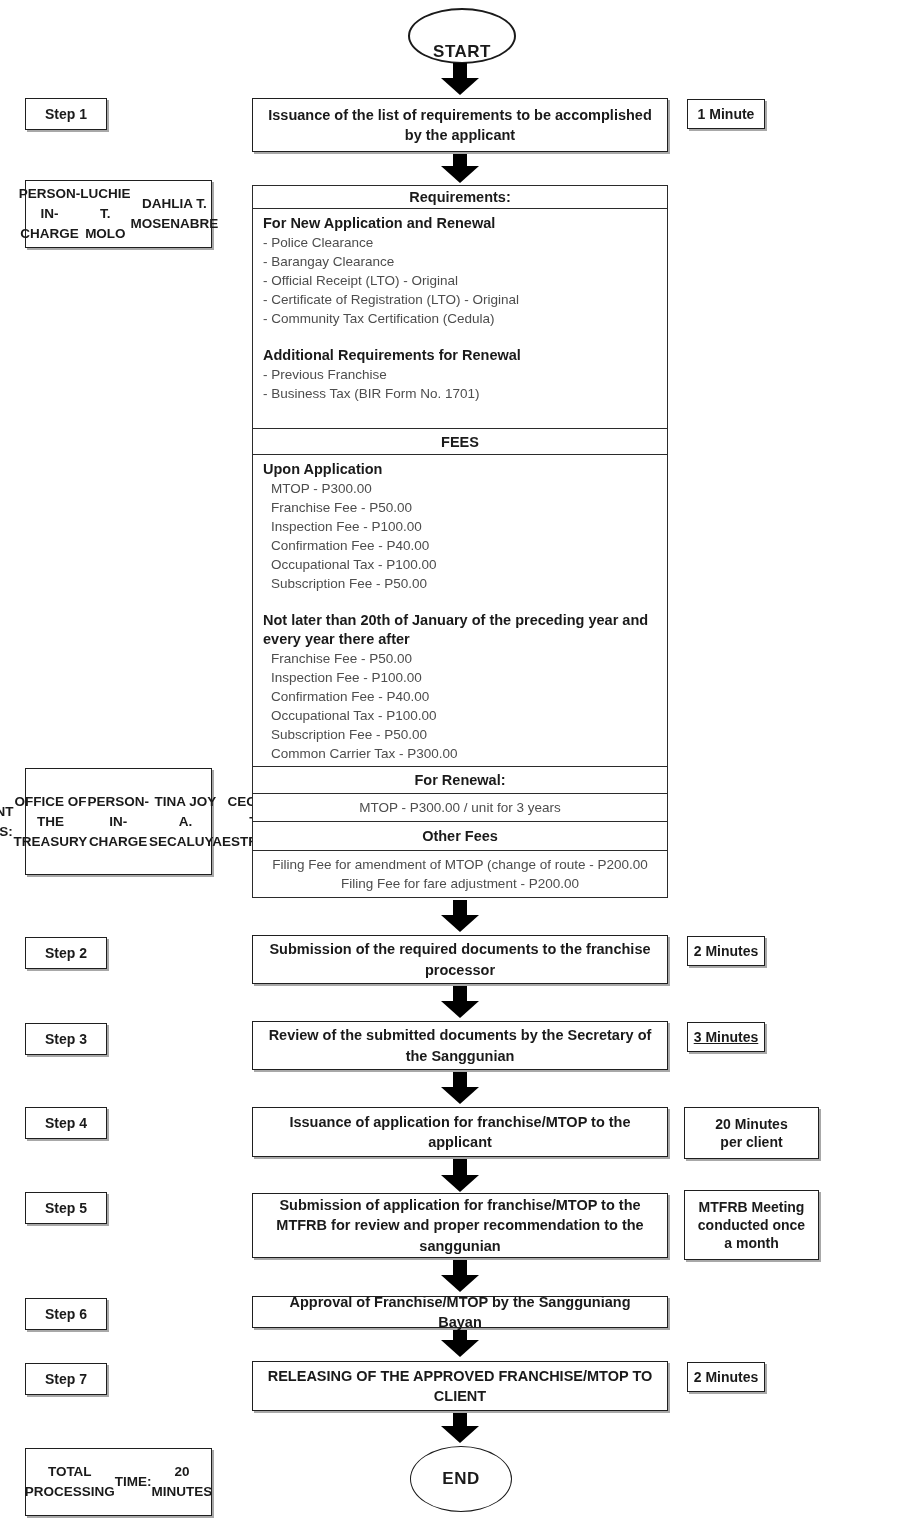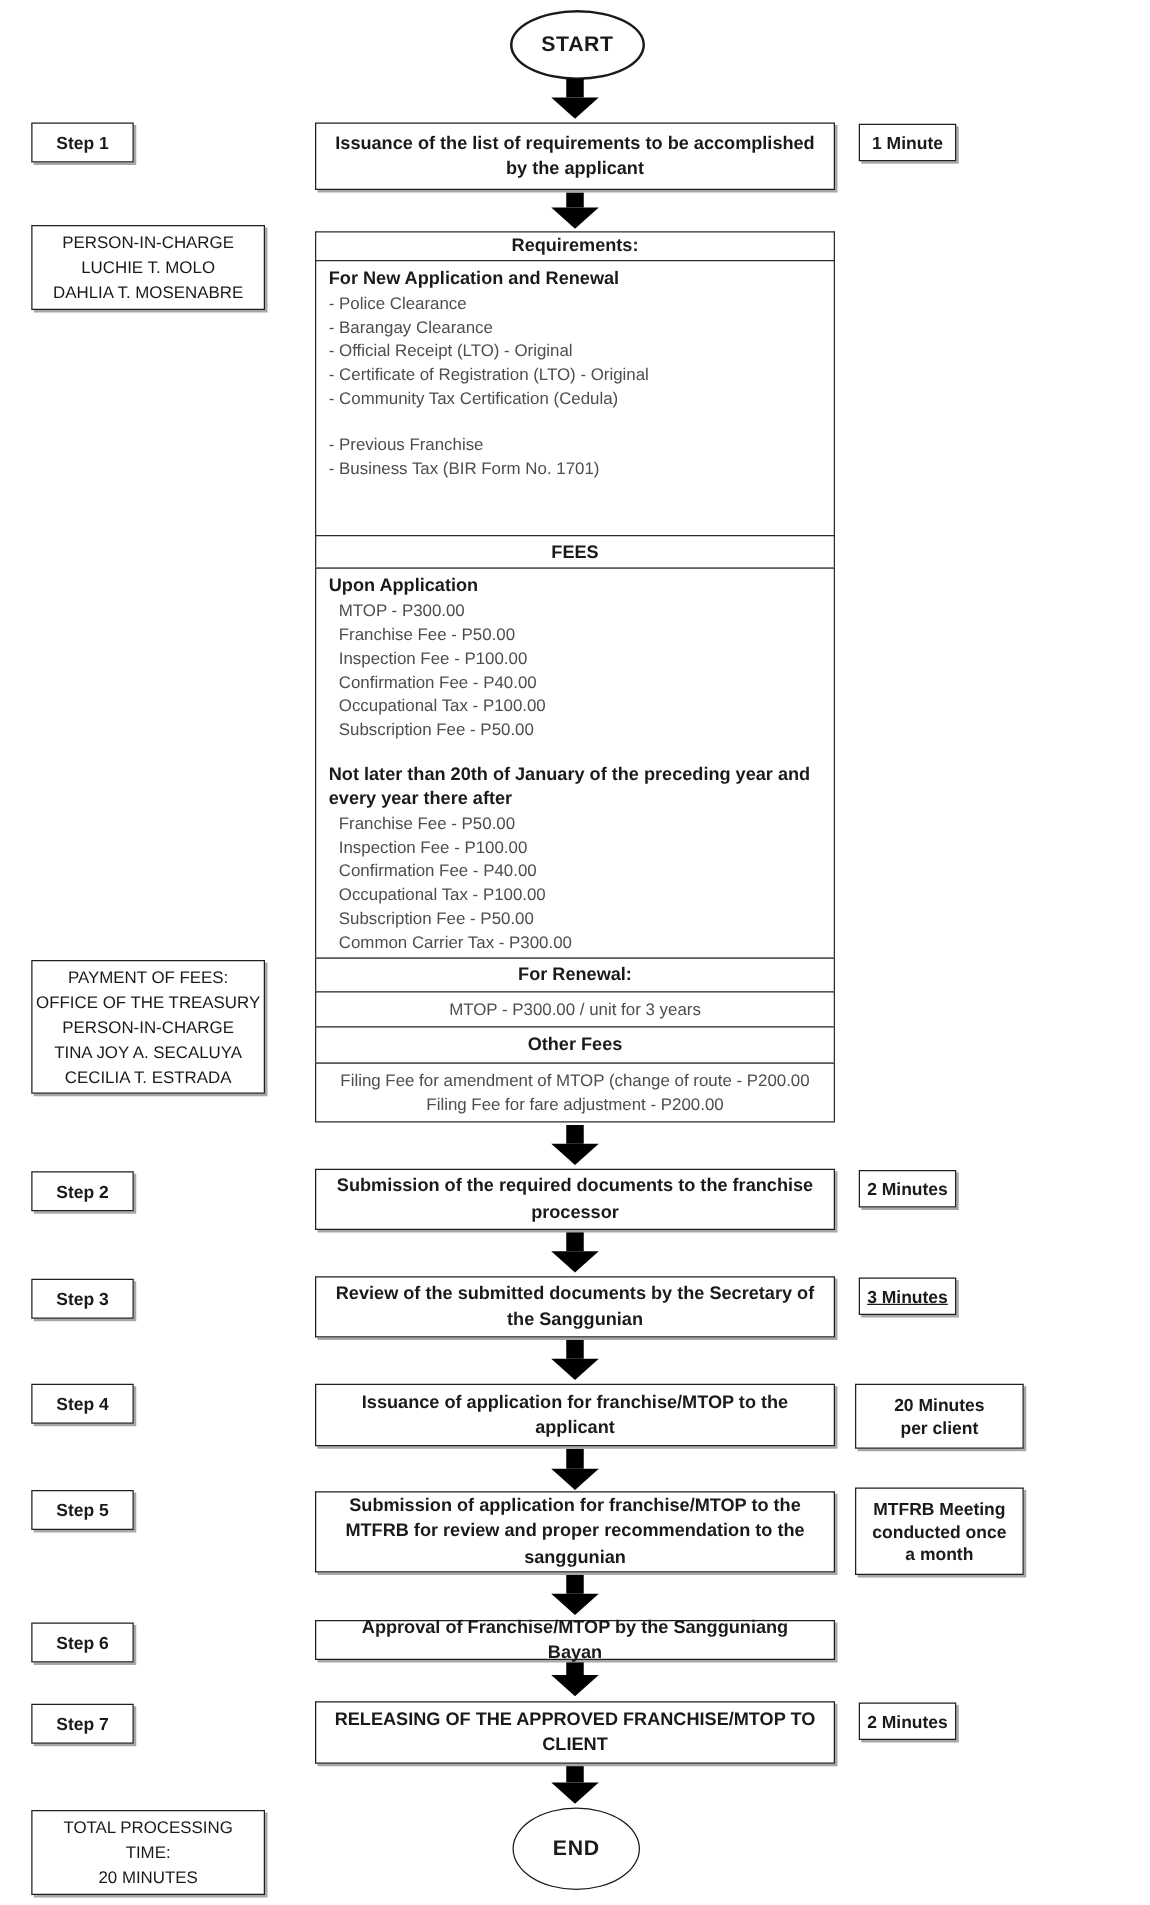--- a/index.html
+++ b/index.html
@@ -23,23 +23,23 @@
     position:absolute;background:#fff;border:1.5px solid #1f1f1f;
     box-shadow:2px 2px 0 #a8a8a8;
     display:flex;align-items:center;justify-content:center;
     text-align:center;font-weight:bold;
   }
   .step-label{left:25px;width:80px;height:30px;font-size:14px;}
   .time-box{font-size:14px;white-space:pre-line;line-height:1.3;}
   .proc-box{left:252px;width:416px;font-size:14.5px;line-height:1.4;padding:2px 14px;box-sizing:border-box;}
   .panel{
     position:absolute;left:25px;width:187px;background:#fff;border:1.5px solid #1f1f1f;
-    box-shadow:2px 2px 0 #a8a8a8;display:flex;flex-direction:column;
+    box-shadow:2px 2px 0 #a8a8a8;display:flex;flex-direction:row;
     align-items:center;justify-content:center;text-align:center;
-    font-weight:normal;font-size:13.5px;line-height:20px;padding:4px 2px;box-sizing:border-box;
+    font-weight:bold;font-size:13.5px;line-height:20px;padding:4px 2px;box-sizing:border-box;
   }
   
   .dsec{
     position:absolute;left:252px;width:416px;background:#fff;
     border:1px solid #2b2b2b;box-sizing:border-box;
   }
   .dsec.hdr{display:flex;align-items:center;justify-content:center;
     font-weight:bold;font-size:14.5px;text-align:center;}
   .dsec.body{padding:5px 10px;font-size:13.5px;line-height:19px;color:#4d4d4d;}
   .dsec.body .title{font-weight:bold;color:#1a1a1a;font-size:14.5px;}
@@ -47,21 +47,21 @@
   .dsec.body .fee-item{padding-left:8px;}
   .dsec.body.centered{display:flex;flex-direction:column;align-items:center;
     justify-content:center;text-align:center;padding:4px 8px;}
   .li,.panel-line{white-space:pre-line;}
 </style>
 </head>
 <body>
 
 <div id="canvas">
 
-  <div class="terminal" style="left:408px;top:8px;width:104px;height:52px;">
+  <div class="terminal" style="left:408px;top:8px;width:104px;height:52px;align-items:flex-end;">
     <span>START</span>
   </div>
 
   <div class="block-arrow" style="left:440px;top:63px;">
       <div class="stem" style="height:15px;"></div>
       <div class="head"></div>
     </div>
   <div class="block-arrow" style="left:440px;top:154px;">
       <div class="stem" style="height:12px;"></div>
       <div class="head"></div>
@@ -115,20 +115,21 @@
   <div class="dsec body" style="top:208px;height:221px;">
     <div class="title">For New Application and Renewal</div>
     <div>
         <div class="li">- Police Clearance</div>
         <div class="li">- Barangay Clearance</div>
         <div class="li">- Official Receipt (LTO) - Original</div>
         <div class="li">- Certificate of Registration (LTO) - Original</div>
         <div class="li">- Community Tax Certification (Cedula)</div>
       </div>
     <div class="gap"></div>
+    <div class="title">Additional Requirements for Renewal</div>
     <div>
         <div class="li">- Previous Franchise</div>
         <div class="li">- Business Tax (BIR Form No. 1701)</div>
       </div>
   </div>
 
   <div class="dsec hdr" style="top:428px;height:27px;">
     <span>FEES</span>
   </div>
   <div class="dsec body" style="top:454px;height:313px;">

